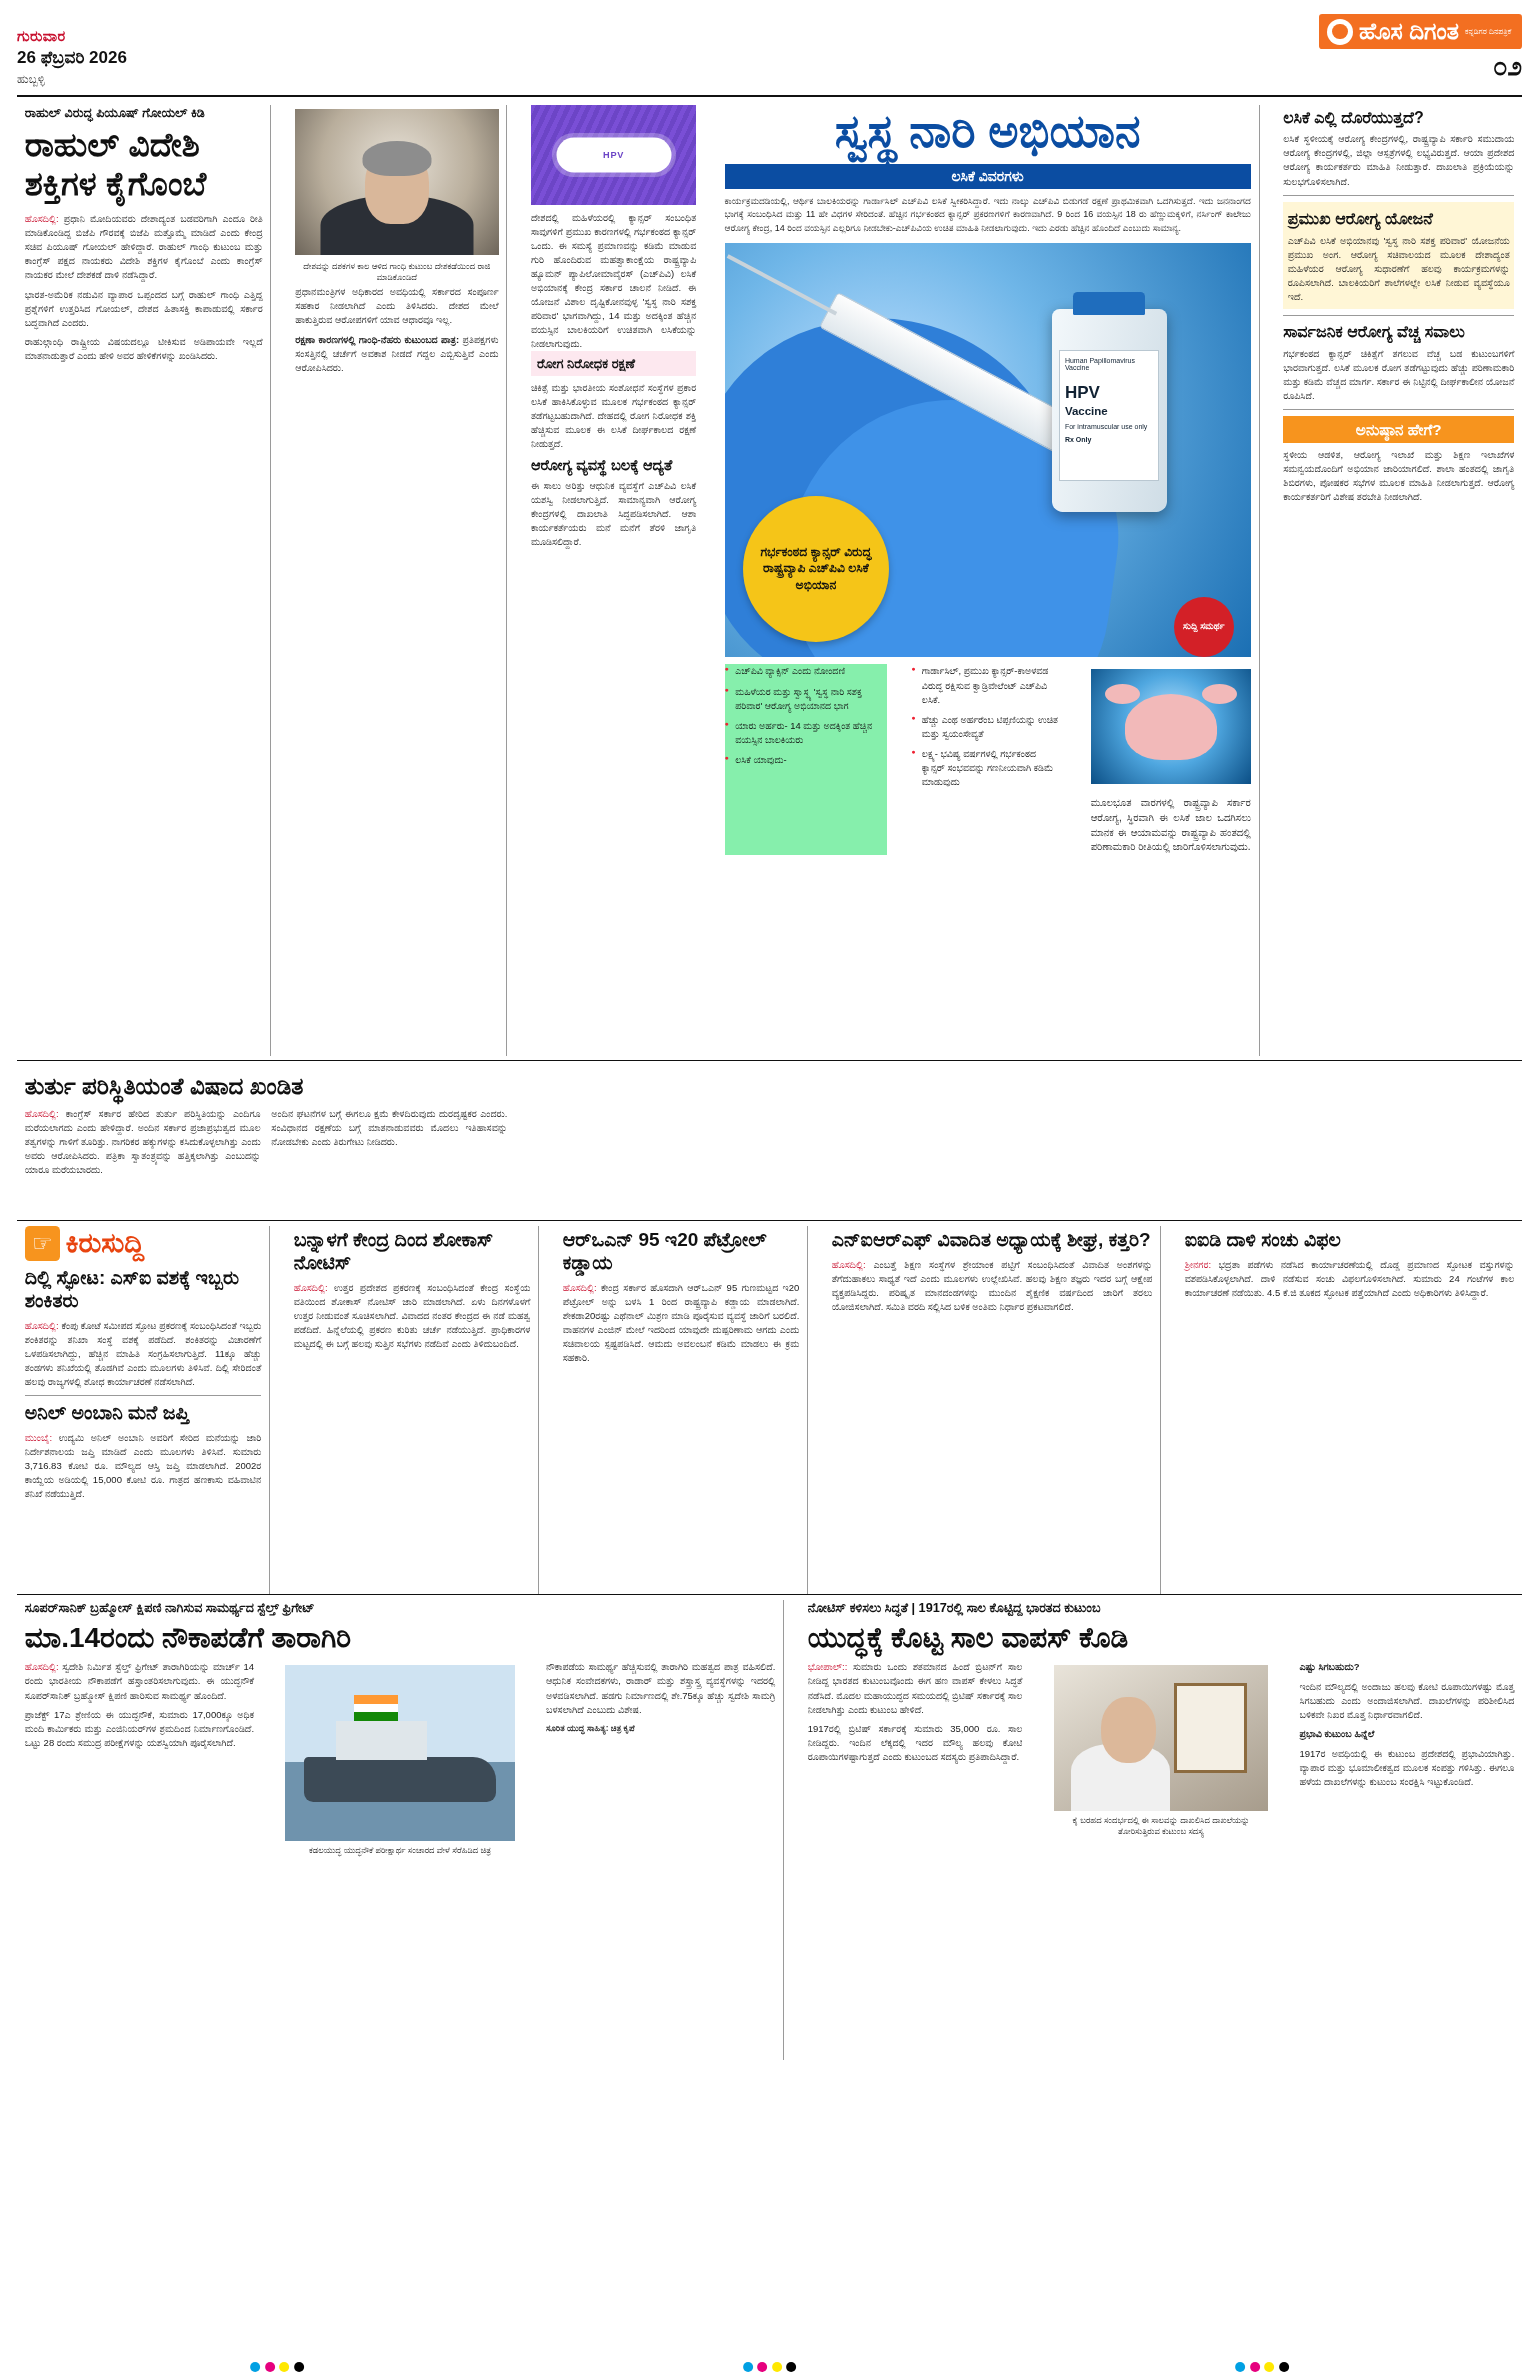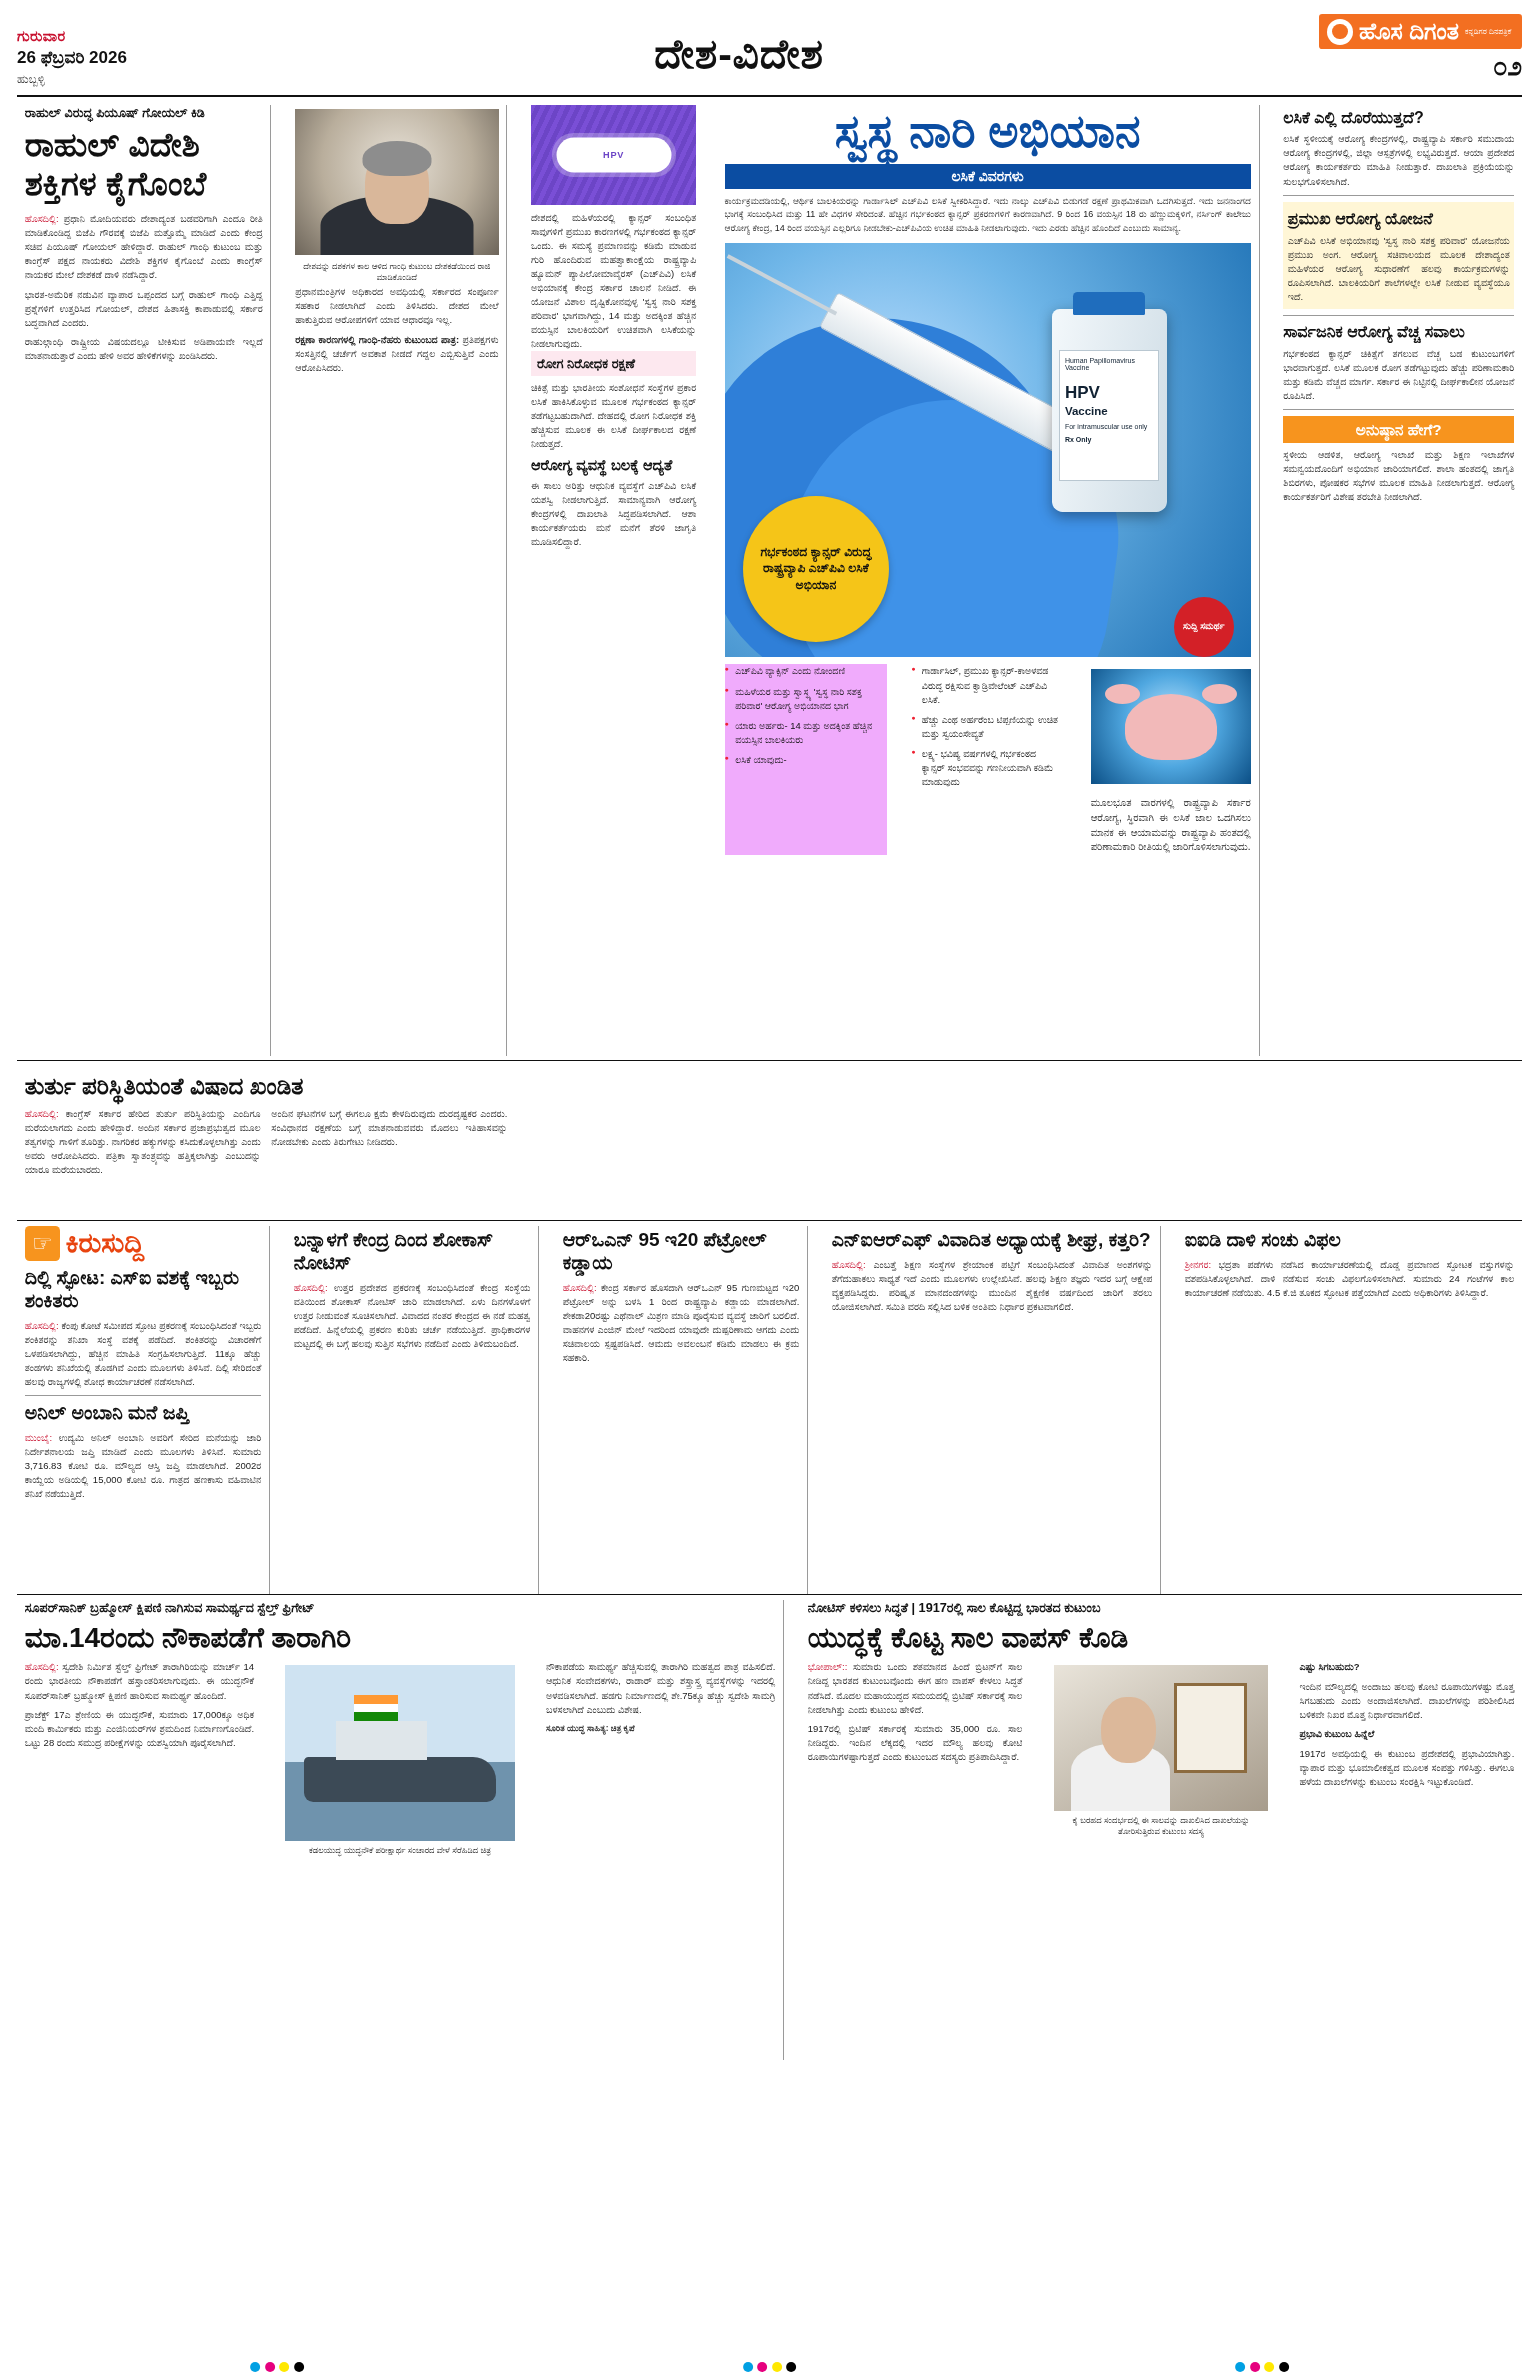--- a/index.html
+++ b/index.html
@@ -138,21 +138,21 @@
     position:absolute; left:18.4px; top:253px; width:146px; height:146px; border-radius:50%;
     background:#f5c518; color:#111; display:flex; align-items:center; justify-content:center;
     text-align:center; font-size:12.3px; font-weight:bold; line-height:1.35; padding:10.7px;
     box-shadow:0 3.1px 7.7px rgba(0,0,0,.25); z-index:5;
   }
   .badge-red {
     position:absolute; right:17px; bottom:0; width:60px; height:60px; border-radius:50%;
     background:#d32027; color:#fff; display:flex; align-items:center; justify-content:center;
     text-align:center; font-size:9.2px; font-weight:bold; line-height:1.25; z-index:5;
   }
-  .tint-blue { background:#f0abfc; }
+  .tint-blue { background:#86efac; }
   .tint-yellow { background:#fff6d6; }
 
   .boxhead {
     font-size: 14.6px; font-weight:bold; margin: 6.1px 0 4.6px;
   }
   .boxhead-pink { background:#fde8ef; padding:4.6px 6.1px; font-size:13px; font-weight:bold; }
   .orange-bar {
     background:#f7941e; color:#fff; font-weight:bold; font-size:15.3px;
     padding:4.6px 7.7px; text-align:center;
   }
@@ -215,23 +215,20 @@
 </head>
 <body>
 
 <div class="page">
 
   <div class="masthead">
     <div class="mh-left">
       <div class="mh-day">ಗುರುವಾರ</div>
       <div class="mh-date">26 ಫೆಬ್ರವರಿ 2026</div>
       <div class="mh-city">ಹುಬ್ಬಳ್ಳಿ</div>
-    </div>
-    <div class="mh-center">
-      <div class="mh-title">ದೇಶ-ವಿದೇಶ</div>
     </div>
     <div class="mh-right">
       <div class="logo-badge">
         <span class="logo-sun"></span>
         <span class="logo-text">ಹೊಸ ದಿಗಂತ</span>
         <span class="logo-sub">ಕನ್ನಡಿಗರ ದಿನಪತ್ರಿಕೆ</span>
       </div>
       <div class="page-num">೦೨</div>
     </div>
   </div>

